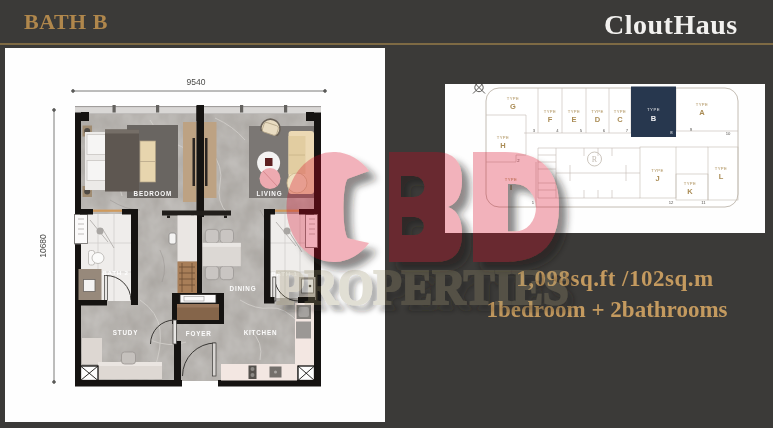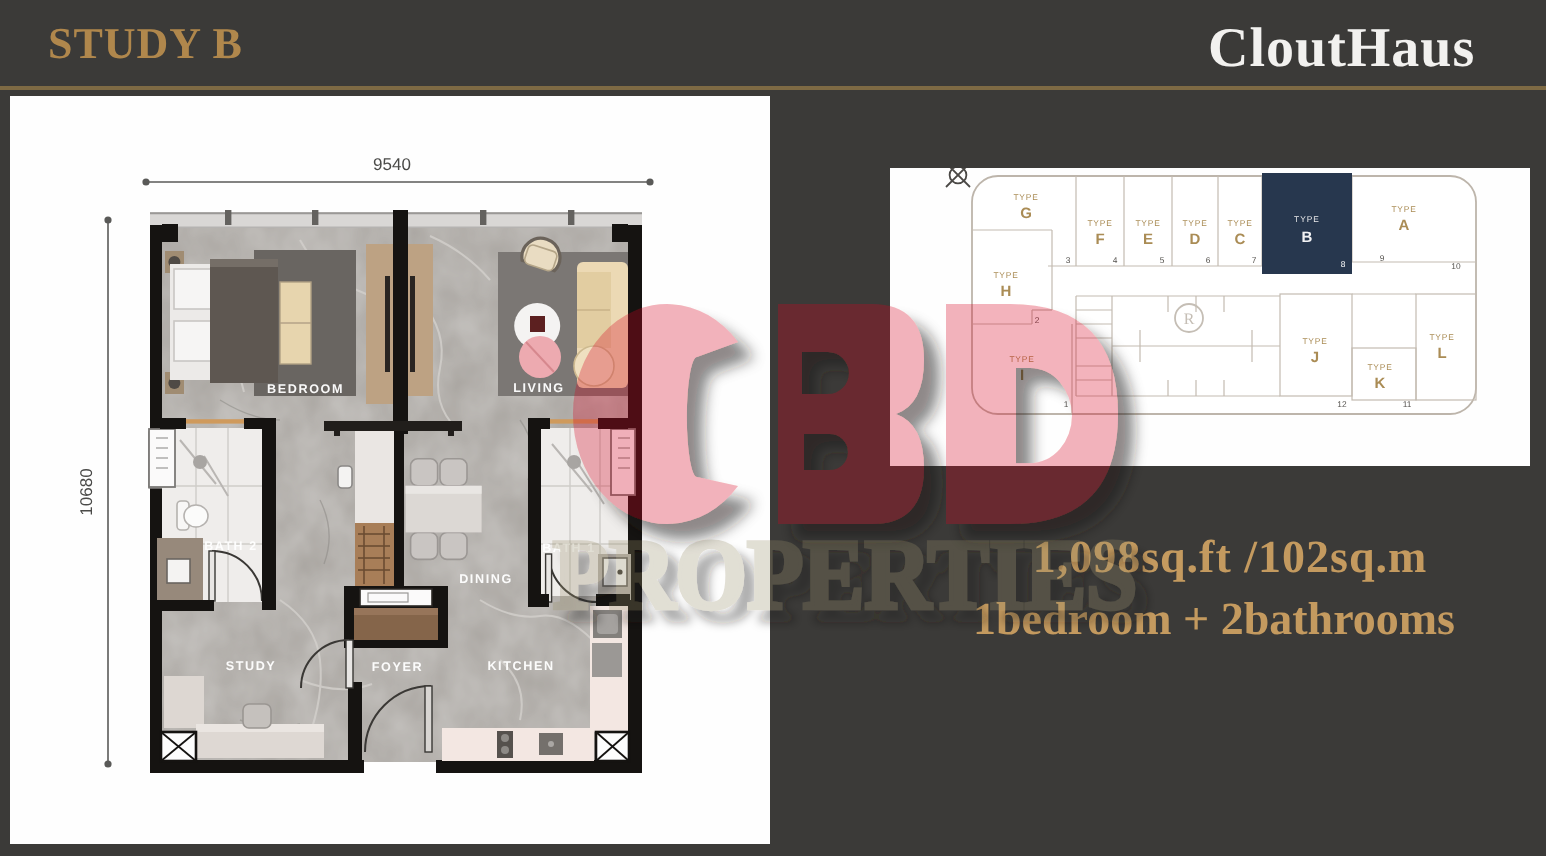--- a/index.html
+++ b/index.html
@@ -2,21 +2,21 @@
 <html><head>
 <meta charset="utf-8">
 <style>
   html,body{margin:0;padding:0;}
   body{width:773px;height:428px;background:#3b3a38;font-family:"Liberation Sans",sans-serif;position:relative;overflow:hidden;}
   .abs{position:absolute;}
 </style>
 </head>
 <body>
 
-<div class="abs" style="left:24px;top:9px;color:#b0874c;font-family:'Liberation Serif',serif;font-weight:bold;font-size:22px;letter-spacing:0.5px;">STUDY B</div>
+<div class="abs" style="left:24px;top:9px;color:#b0874c;font-family:'Liberation Serif',serif;font-weight:bold;font-size:22px;letter-spacing:0.5px;">BATH B</div>
 
 <div class="abs" style="left:604px;top:9px;color:#f2f1ef;font-family:'Liberation Serif',serif;font-weight:bold;font-size:28px;letter-spacing:0.5px;text-align:right;">CloutHaus</div>
 
 <div class="abs" style="left:0;top:43px;width:773px;height:2px;background:#7e6a44;"></div>
 
 <div class="abs" style="left:5px;top:48px;width:380px;height:374px;background:#fefefe;">
 <svg width="380" height="374" viewBox="5 48 380 374" xmlns="http://www.w3.org/2000/svg">
   <defs>
     <filter id="marble" x="-5%" y="-5%" width="110%" height="110%">
       <feTurbulence type="fractalNoise" baseFrequency="0.055 0.045" numOctaves="3" seed="7" result="n"></feTurbulence>

